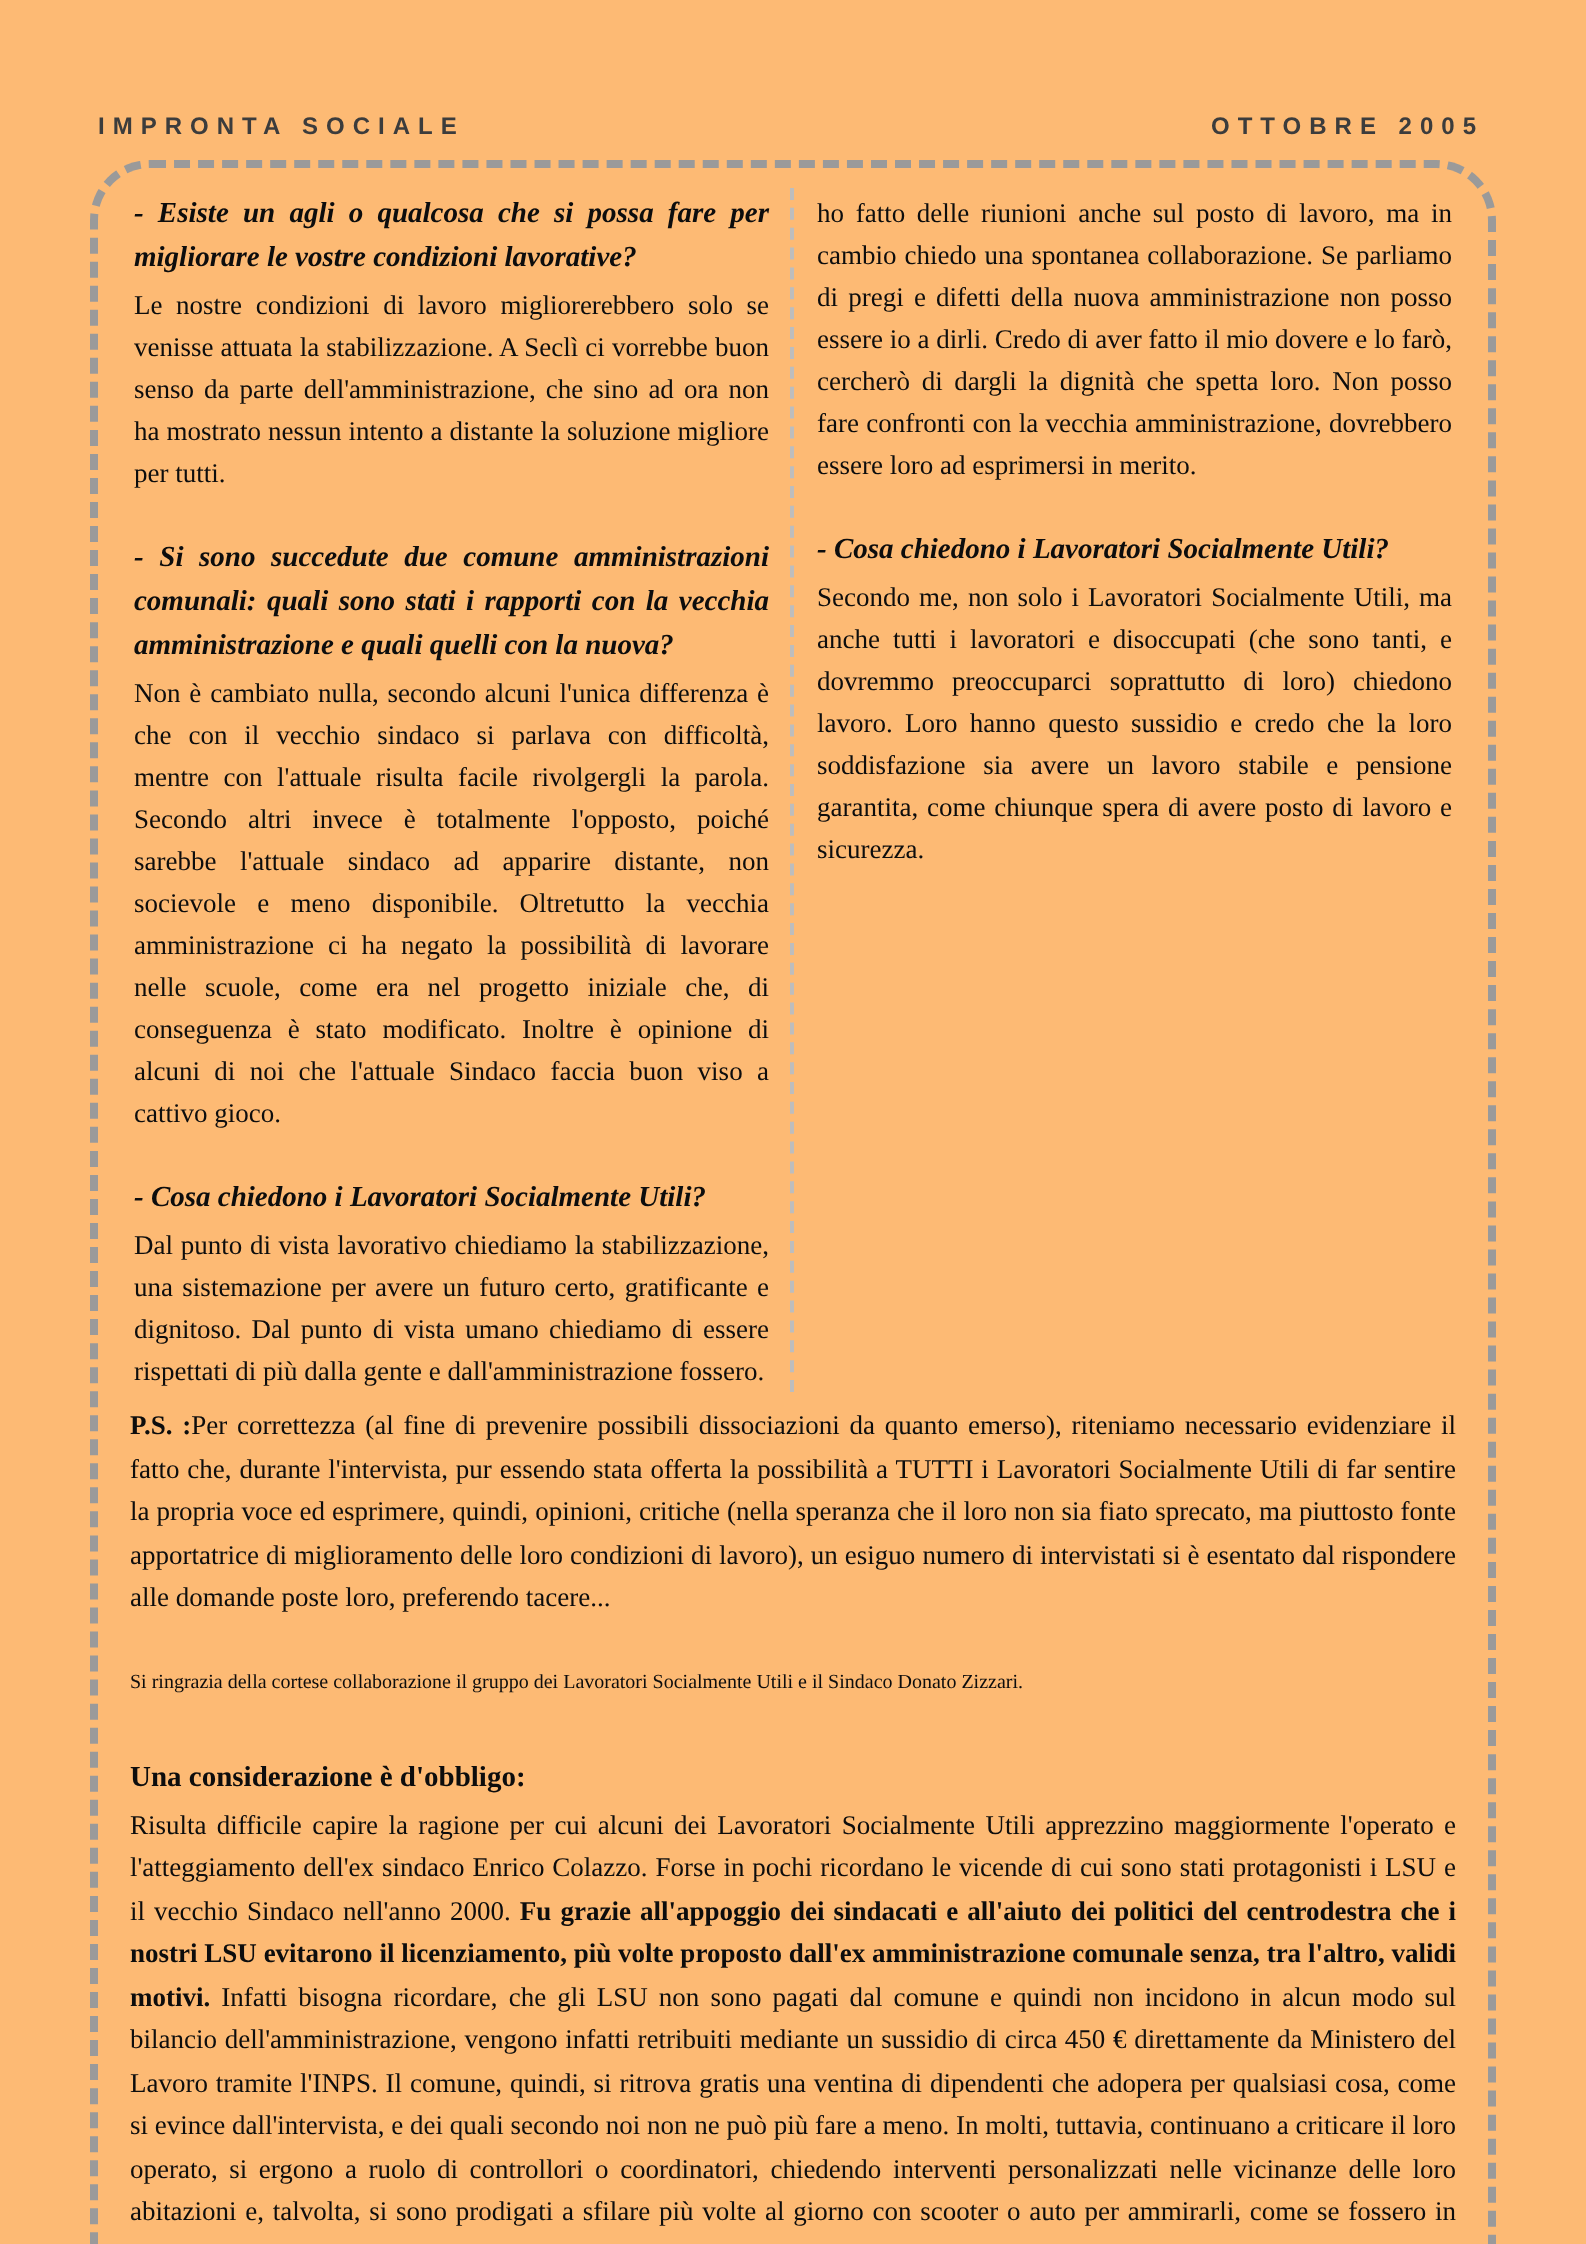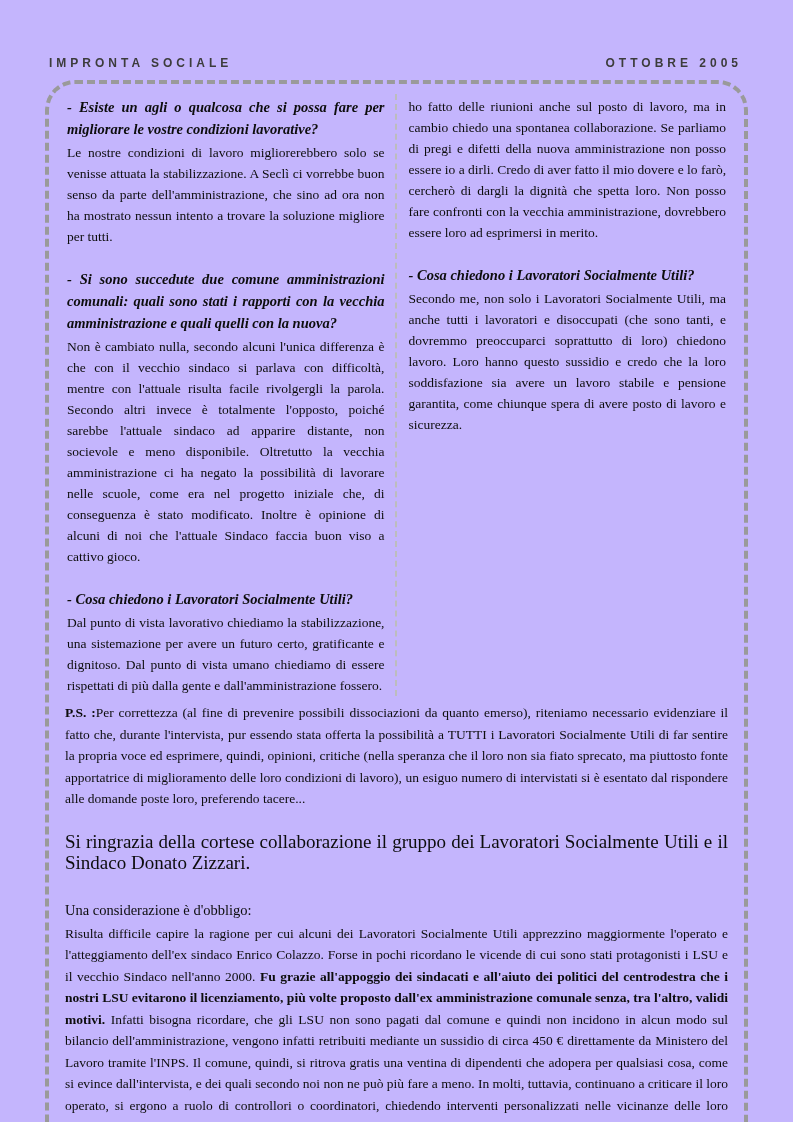--- a/index.html
+++ b/index.html
@@ -1,19 +1,19 @@
 <!DOCTYPE html>
 <html><head>
 <meta charset="utf-8">
 <style>
   html,body{margin:0;padding:0;background:#ffffff;}
   .page{
     position:relative;
     width:793px;height:1122px;
-    background:#c4b5fd;
+    background:#fdba74;
     box-sizing:border-box;
     padding:56px 45px 0 45px;
     font-family:"Liberation Serif", serif;
     color:#0d0d0d;
     overflow:hidden;
   }
   .masthead{
     display:flex;justify-content:space-between;align-items:baseline;
     font-family:"Liberation Sans", sans-serif;
     font-size:12px;font-weight:bold;letter-spacing:4px;
@@ -50,24 +50,24 @@
   }
   .answer{
     font-size:13.5px;line-height:21px;
     text-align:justify;
   }
   .qa-block{margin-bottom:21px;}
   .qa-block:last-child{margin-bottom:0;}
   .ps{margin-top:6px;font-size:13.5px;line-height:21.5px;}
   .just{text-align:justify;}
   .ps-label{font-weight:bold;}
-  .thanks{margin-top:21px;font-size:19px;line-height:21px;}
+  .thanks{margin-top:21px;font-size:10px;line-height:21px;}
   .consideration{margin-top:26px;}
   .cons-heading{
-    font-weight:normal;font-size:14.5px;line-height:22px;
+    font-weight:bold;font-size:14.5px;line-height:22px;
     margin-bottom:2px;
   }
   .cons-body{font-size:13.5px;line-height:21.5px;text-align:justify;}
   .bold-seg{font-weight:bold;}
 </style>
 </head>
 <body>
 
 <div class="page">
 
@@ -76,21 +76,21 @@
     <span>OTTOBRE 2005</span>
   </div>
 
   <div class="dashed-box">
 
     <div class="columns">
 
       <div class="col col-left">
         <div class="qa-block">
           <p class="question">- Esiste un agli o qualcosa che si possa fare per migliorare le vostre condizioni lavorative?</p>
-          <p class="answer">Le nostre condizioni di lavoro migliorerebbero solo se venisse attuata la stabilizzazione. A Seclì ci vorrebbe buon senso da parte dell'amministrazione, che sino ad ora non ha mostrato nessun intento a trovare la soluzione migliore per tutti.</p>
+          <p class="answer">Le nostre condizioni di lavoro migliorerebbero solo se venisse attuata la stabilizzazione. A Seclì ci vorrebbe buon senso da parte dell'amministrazione, che sino ad ora non ha mostrato nessun intento a distante la soluzione migliore per tutti.</p>
         </div>
         <div class="qa-block">
           <p class="question">- Si sono succedute due comune amministrazioni comunali: quali sono stati i rapporti con la vecchia amministrazione e quali quelli con la nuova?</p>
           <p class="answer">Non è cambiato nulla, secondo alcuni l'unica differenza è che con il vecchio sindaco si parlava con difficoltà, mentre con l'attuale risulta facile rivolgergli la parola. Secondo altri invece è totalmente l'opposto, poiché sarebbe l'attuale sindaco ad apparire distante, non socievole e meno disponibile. Oltretutto la vecchia amministrazione ci ha negato la possibilità di lavorare nelle scuole, come era nel progetto iniziale che, di conseguenza è stato modificato. Inoltre è opinione di alcuni di noi che l'attuale Sindaco faccia buon viso a cattivo gioco.</p>
         </div>
         <div class="qa-block">
           <p class="question">- Cosa chiedono i Lavoratori Socialmente Utili?</p>
           <p class="answer">Dal punto di vista lavorativo chiediamo la stabilizzazione, una sistemazione per avere un futuro certo, gratificante e dignitoso. Dal punto di vista umano chiediamo di essere rispettati di più dalla gente e dall'amministrazione fossero.</p>
         </div>
       </div>

